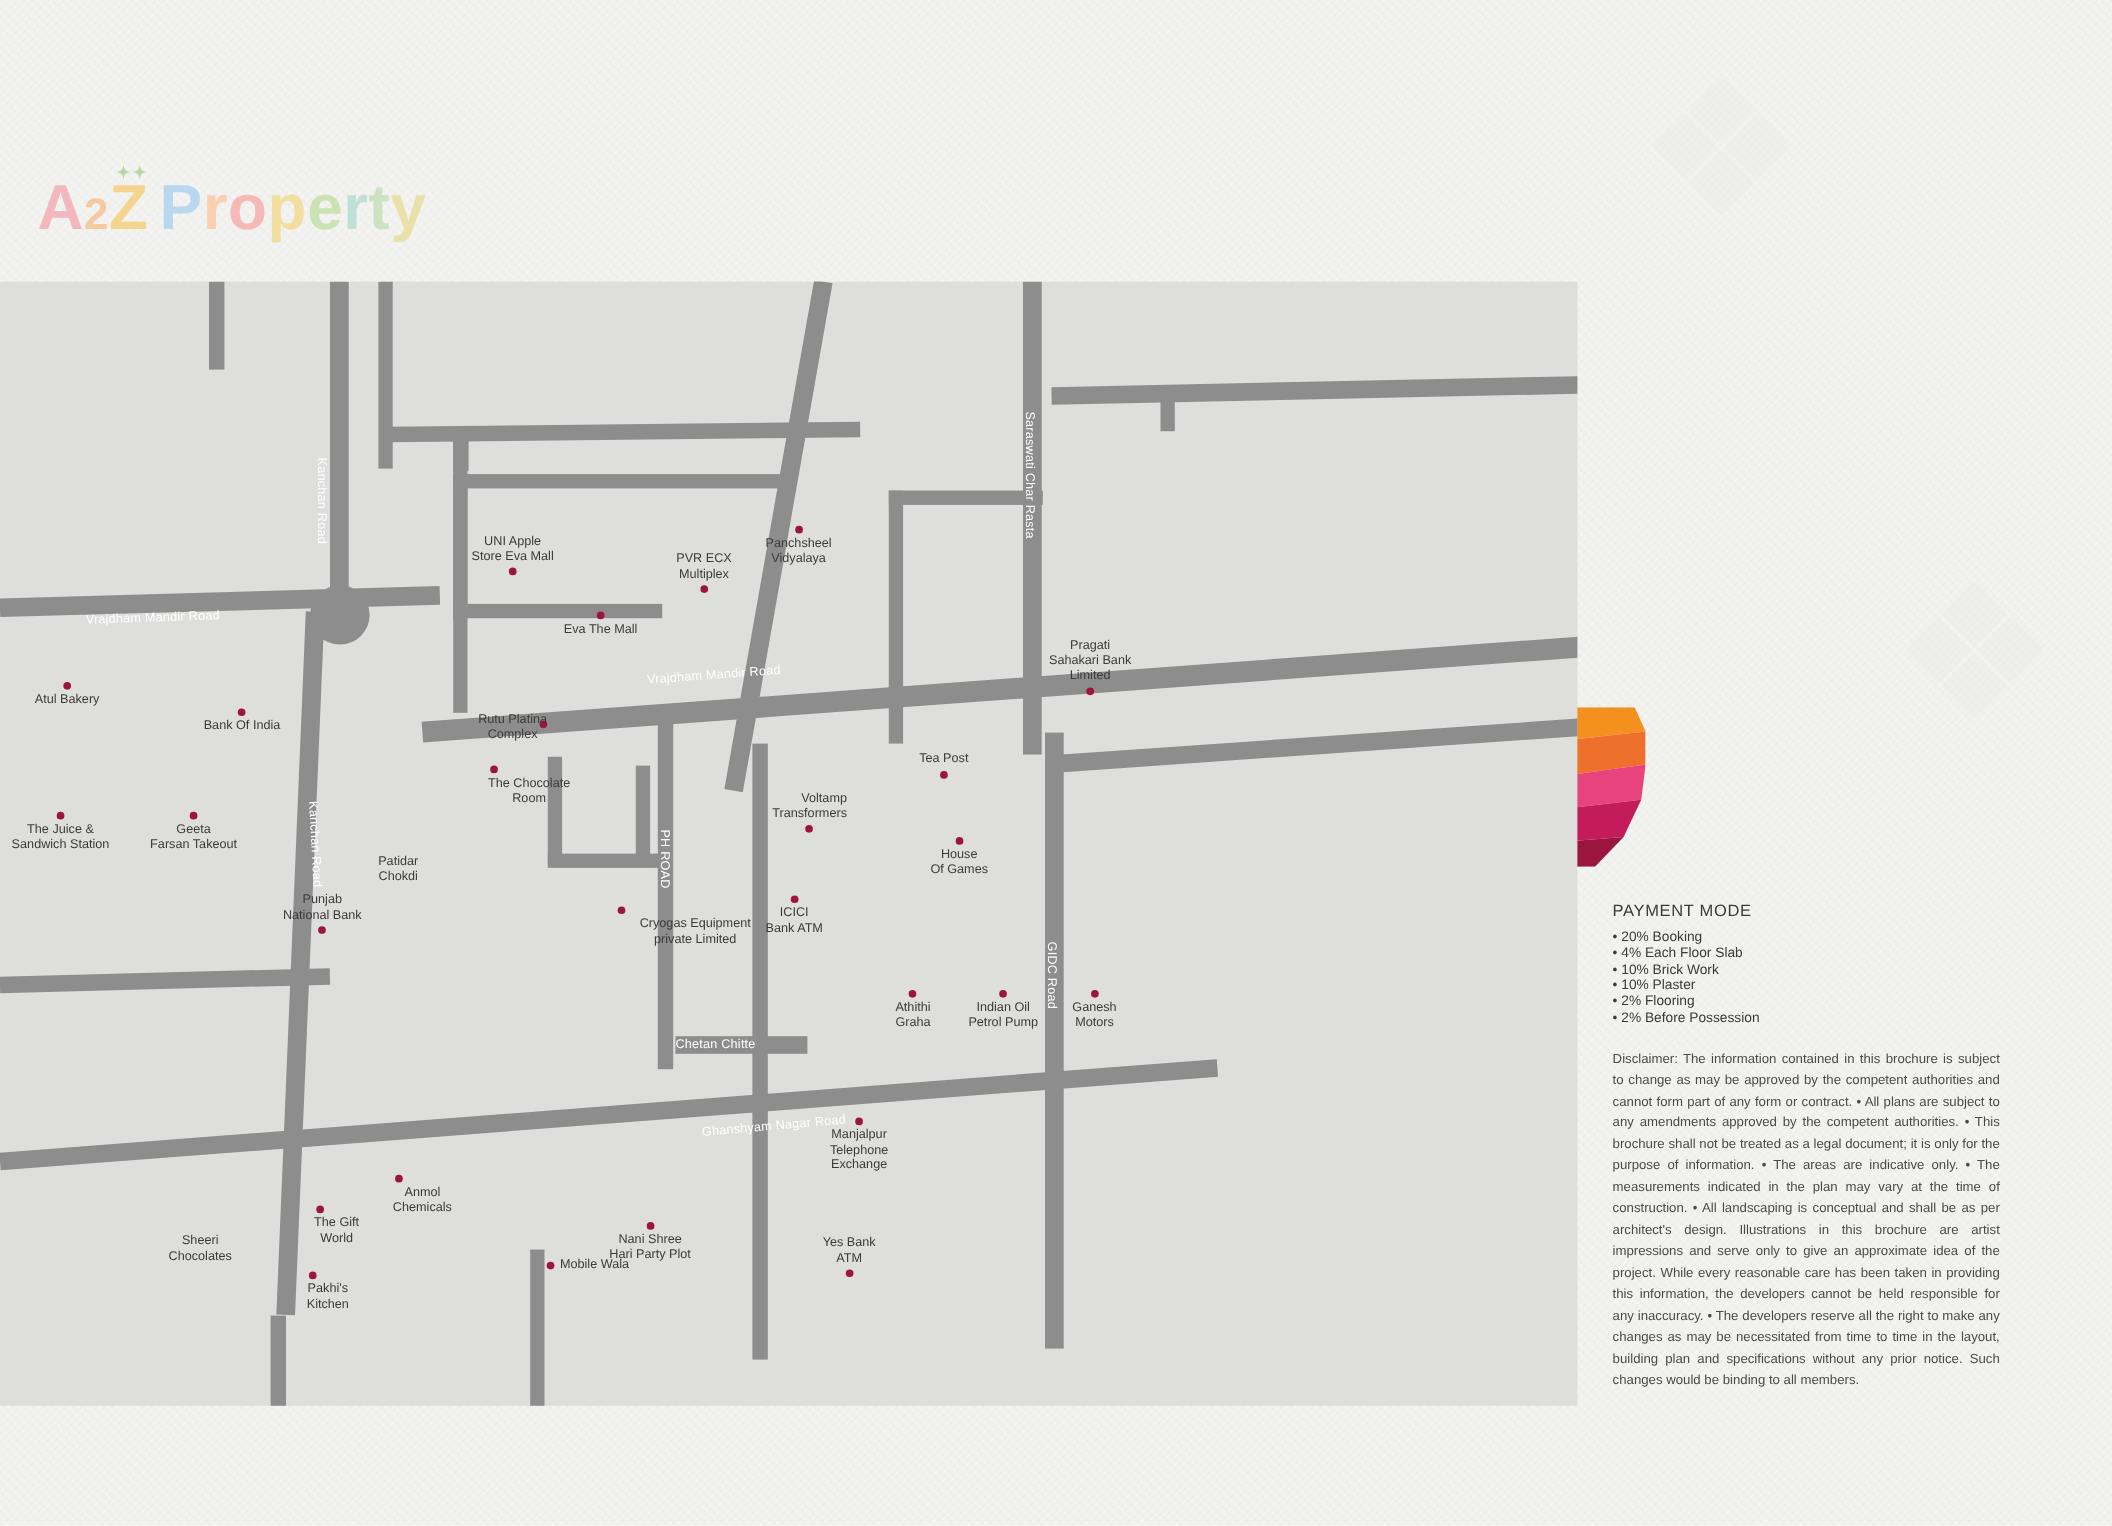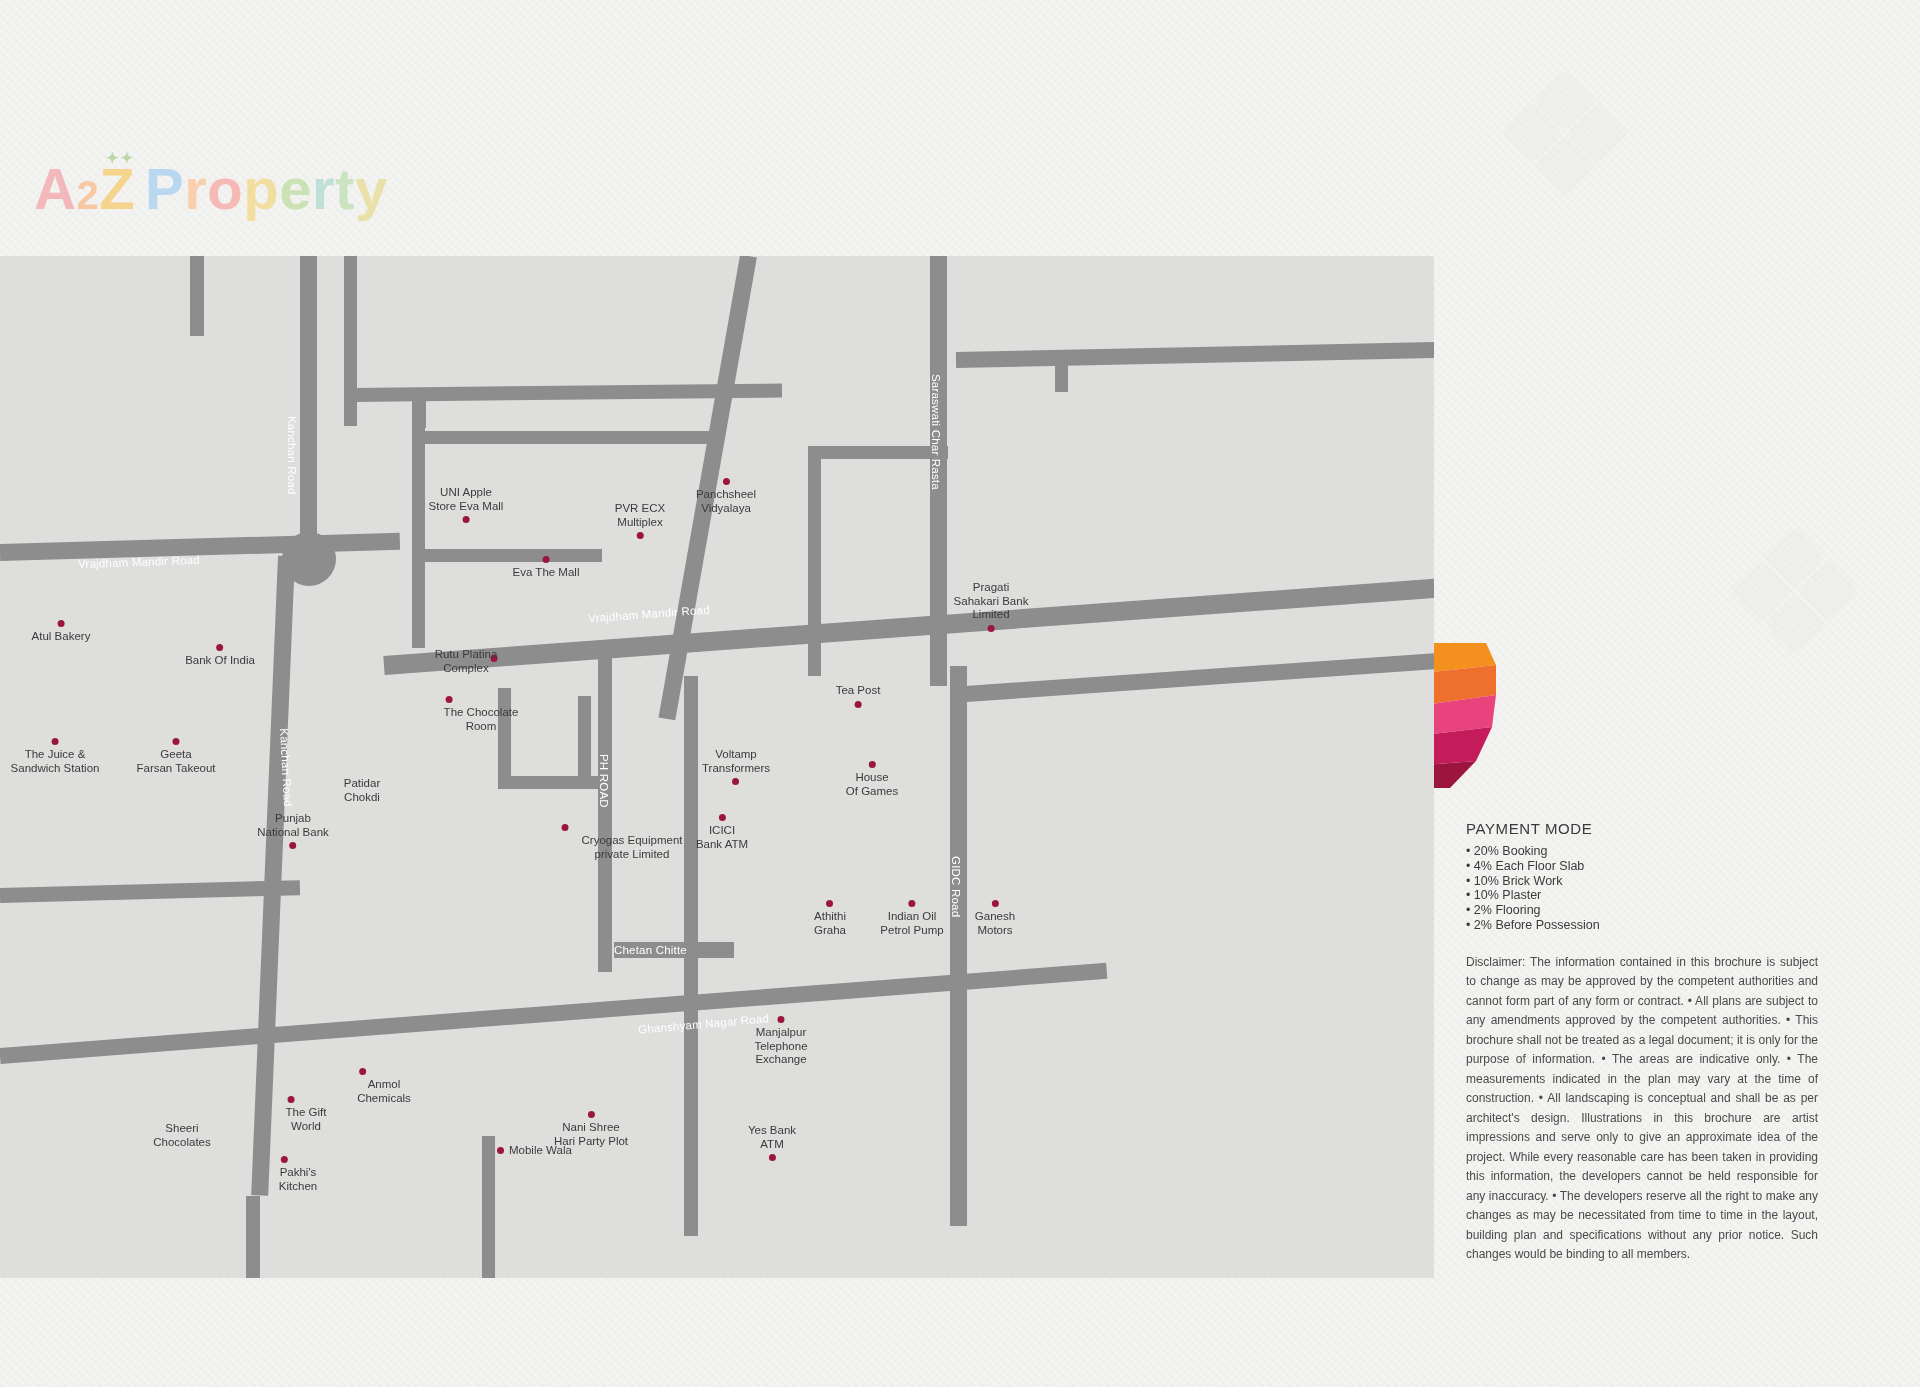--- a/index.html
+++ b/index.html
@@ -297,21 +297,21 @@
       <span class="dot" style="margin:0 auto 3px 2px;"></span>
       <span class="txt">The Chocolate</span><br>
       <span class="txt">Room</span>
     </div>
 
     <div class="poi below" style="left:858px; top:428px;text-align:right;">
       <span class="txt">Tea Post</span>
       <span class="dot"></span>
     </div>
 
-    <div class="poi below" style="left:736px; top:492px;">
+    <div class="poi below" style="left:736px; top:464px;text-align:right;">
       <span class="txt">Voltamp</span>
       <span class="txt">Transformers</span>
       <span class="dot"></span>
     </div>
 
     <div class="poi" style="left:848px; top:505px;margin-left:24px;">
       <span class="dot"></span>
       <span class="txt">House</span><br>
       <span class="txt">Of Games</span>
     </div>

